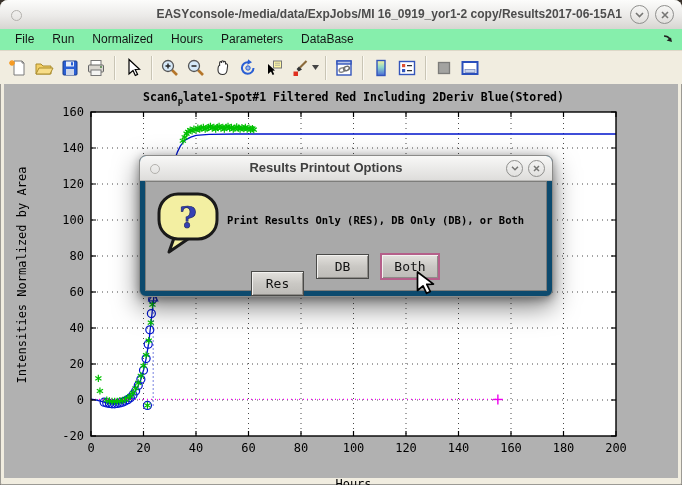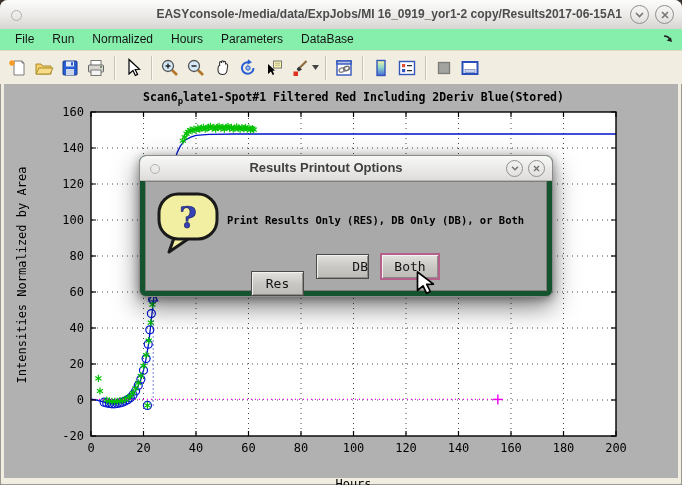--- a/index.html
+++ b/index.html
@@ -22,32 +22,32 @@
   .tsep{width:1px;height:24px;background:#c9c5b5;margin:0 5px;box-shadow:1px 0 0 #fbf9f2;}
   .caret{width:9px;height:24px;display:flex;align-items:center;justify-content:center;margin-left:-2px;}
   
   .canvas{position:absolute;left:4px;right:4px;top:84px;bottom:7px;background:#b1b1b1;z-index:1;}
   .canvas svg.plot{position:absolute;left:0;top:0;}
   .fig-title{position:absolute;left:87px;width:525px;top:6px;text-align:center;font:bold 11.5px "DejaVu Sans Mono",monospace;color:#000;z-index:2;}
   .fig-title sub{font-size:9px;}
   .ylabel{position:absolute;left:-122px;top:184px;width:280px;text-align:center;transform:rotate(-90deg);font:12px "DejaVu Sans Mono",monospace;color:#000;z-index:2;}
   .xlabel{position:absolute;left:87px;width:525px;top:373px;text-align:center;font:12px "DejaVu Sans Mono",monospace;color:#000;z-index:2;margin-top:20px;}
   
-  .dialog{position:absolute;left:139px;top:155px;width:412px;height:140px;background:#14532d;border:1px solid #8b8b89;border-radius:7px;z-index:50;box-shadow:0 10px 26px rgba(0,0,0,0.5),0 2px 10px rgba(0,0,0,0.35);}
+  .dialog{position:absolute;left:139px;top:155px;width:412px;height:140px;background:#0c4a6e;border:1px solid #8b8b89;border-radius:7px;z-index:50;box-shadow:0 10px 26px rgba(0,0,0,0.5),0 2px 10px rgba(0,0,0,0.35);}
   .dlg-titlebar{position:absolute;left:0;top:0;width:100%;height:24px;background:linear-gradient(180deg,#f8f8f7,#dedddb);border-bottom:1px solid #b9b8b6;border-radius:6px 6px 0 0;}
   .dlg-circle{position:absolute;left:10px;top:8px;width:8px;height:8px;border:1.5px solid #b3b1ad;border-radius:50%;}
   .dlg-title{position:absolute;left:30px;right:70px;top:0;height:24px;line-height:24px;text-align:center;font-size:13px;font-weight:bold;color:#3f3f3f;white-space:nowrap;}
   .dlg-btns{position:absolute;right:7px;top:4px;display:flex;gap:5px;}
   .dlg-wbtn{width:15px;height:15px;border:1.5px solid #8f8f8d;border-radius:50%;display:flex;align-items:center;justify-content:center;}
   .dlg-content{position:absolute;left:5px;right:5px;top:25px;bottom:5px;background:#a9a9a9;border:1px solid #7d7d7b;}
   .dlg-msg{position:absolute;left:72px;right:6px;top:32px;font:bold 10.5px "DejaVu Sans Mono",monospace;color:#000;white-space:nowrap;padding-left:9px;}
   .bubble{position:absolute;left:8px;top:8px;}
   .dlg-btn{position:absolute;top:72px;height:25px;background:linear-gradient(180deg,#e3e1dd,#cac8c4 50%,#bdbbb7);border:1px solid #4a4a48;box-shadow:inset 1px 1px 0 #f3f2f0,inset -1px -1px 0 #8f8d89;font:13px "DejaVu Sans Mono",monospace;color:#141414;box-sizing:border-box;padding:0;}
   .dlg-btn.b-res{left:105px;width:53px;margin-top:17px;}
-  .dlg-btn.b-db{left:170px;width:53px;text-align:right;}
+  .dlg-btn.b-db{left:170px;width:53px;}
   .dlg-btn.b-both{left:234px;width:60px;top:71px;height:27px;border:2px solid #b5608a;}
   
   .cursor{position:absolute;left:416px;top:271px;z-index:100;}
 </style>
 </head>
 <body>
 
 <div class="window">
 
   <div class="titlebar">

